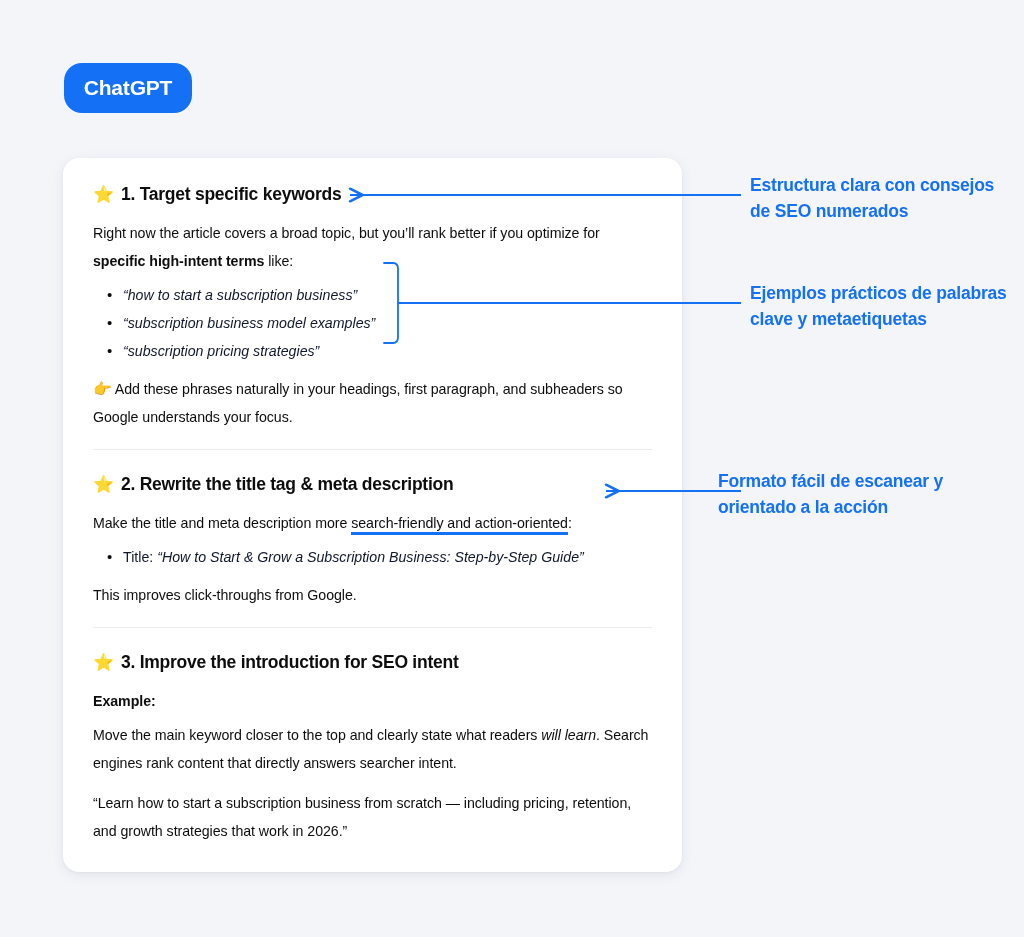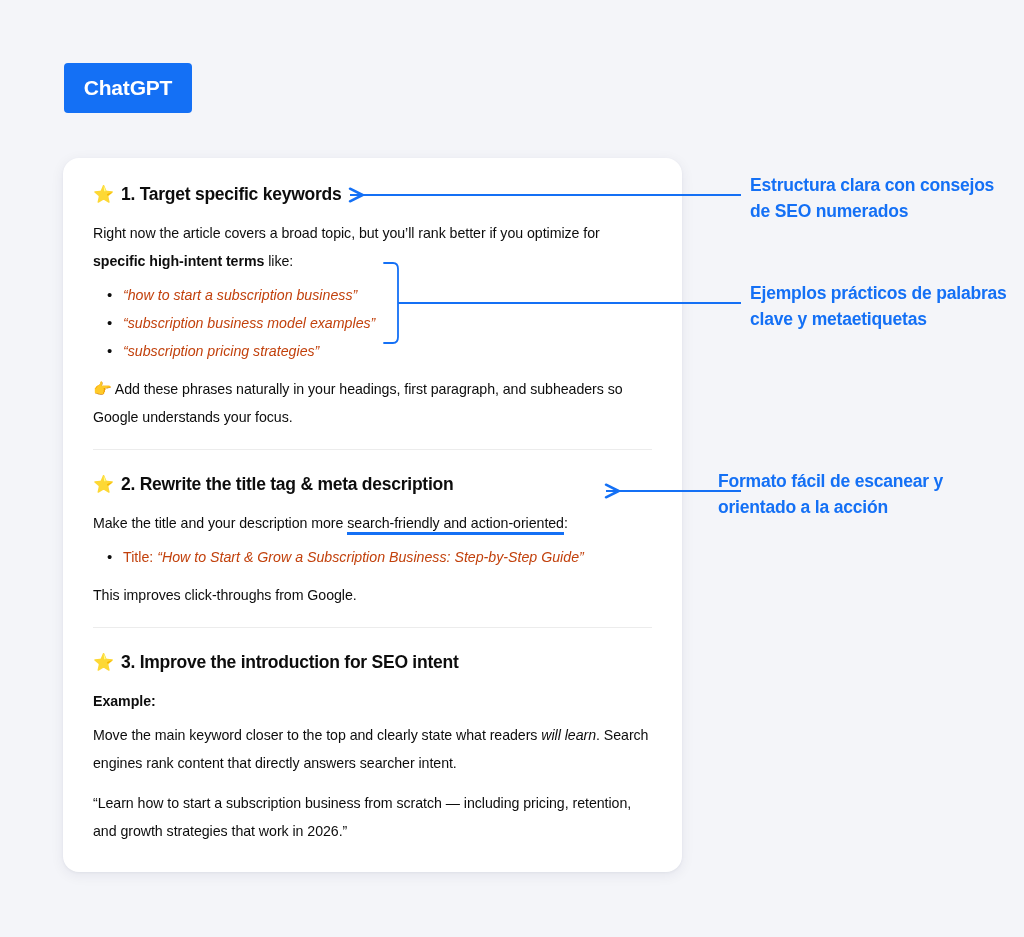--- a/index.html
+++ b/index.html
@@ -16,21 +16,21 @@
     height: 937px;
     background: #f4f5f9;
   }
 
   
   .brand-badge {
     position: absolute;
     left: 64px; top: 63px;
     width: 128px; height: 50px;
     background: #1470f5;
-    border-radius: 4px;
+    border-radius: 18px;
     display: flex; align-items: center; justify-content: center;
   }
   .brand-badge span {
     color: #ffffff;
     font-size: 21px;
     font-weight: 700;
     letter-spacing: -0.2px;
   }
 
   
@@ -75,21 +75,21 @@
 
   ul.bullets {
     margin: 2px 0 10px 0;
     padding-left: 30px;
     list-style: none;
   }
   ul.bullets li {
     position: relative;
     font-size: 14.2px;
     line-height: 28px;
-    color: #c2410c;
+    color: #0f172a;
     margin-bottom: 0px;
   }
   ul.bullets li::before {
     content: "•";
     position: absolute;
     left: -16px;
     top: 0;
     color: #0d0d0d;
     font-size: 15px;
   }
@@ -160,21 +160,21 @@
       <p class="body"><span class="emoji hand">👉</span>
         <span>Add these phrases naturally in your headings, first paragraph, and subheaders so Google understands your focus.</span></p>
 
       <div class="divider"></div>
 
       <h2 class="sec-title">
         <span class="emoji">⭐</span>
         <span>2. Rewrite the title tag &amp; meta description</span>
       </h2>
 
-      <p class="body tight"><span>Make the title and your description more </span><span class="hl-underline">search-friendly and action-oriented</span><span>:</span></p>
+      <p class="body tight"><span>Make the title and meta description more </span><span class="hl-underline">search-friendly and action-oriented</span><span>:</span></p>
 
       <ul class="bullets sec2">
         <li><span>Title: </span><i>“How to Start &amp; Grow a Subscription Business: Step-by-Step Guide”</i></li>
       </ul>
 
       <p class="body">This improves click-throughs from Google.</p>
 
       <div class="divider"></div>
 
       <h2 class="sec-title">

